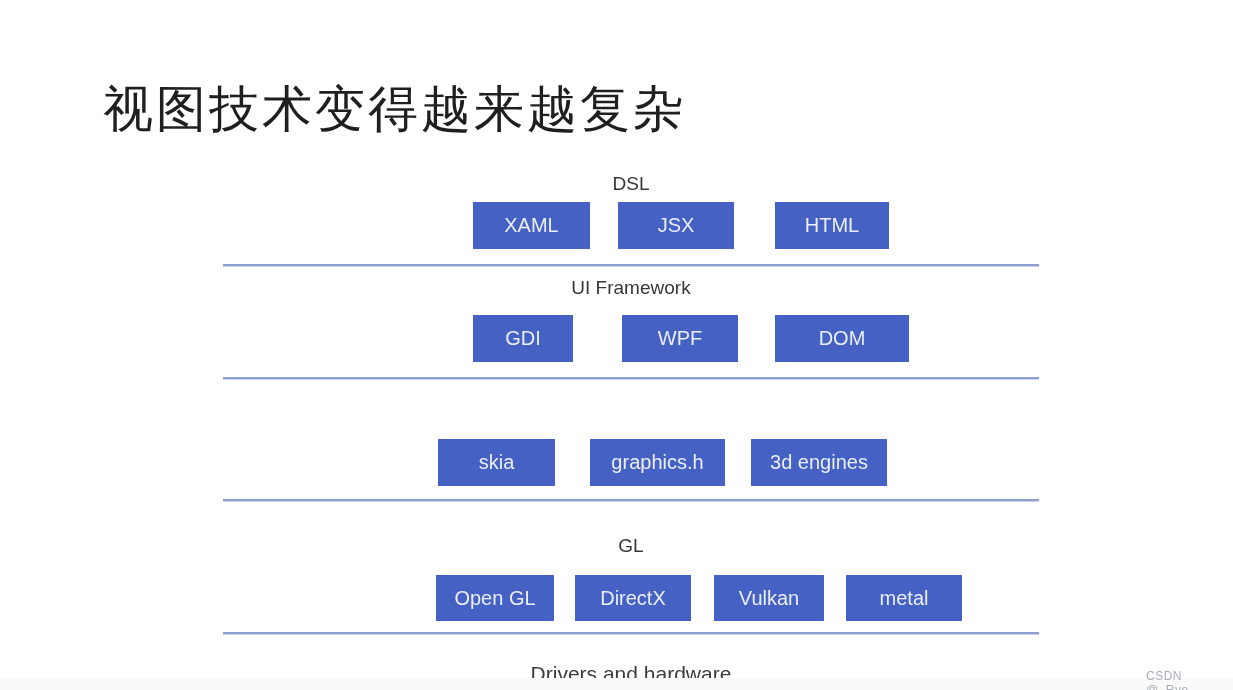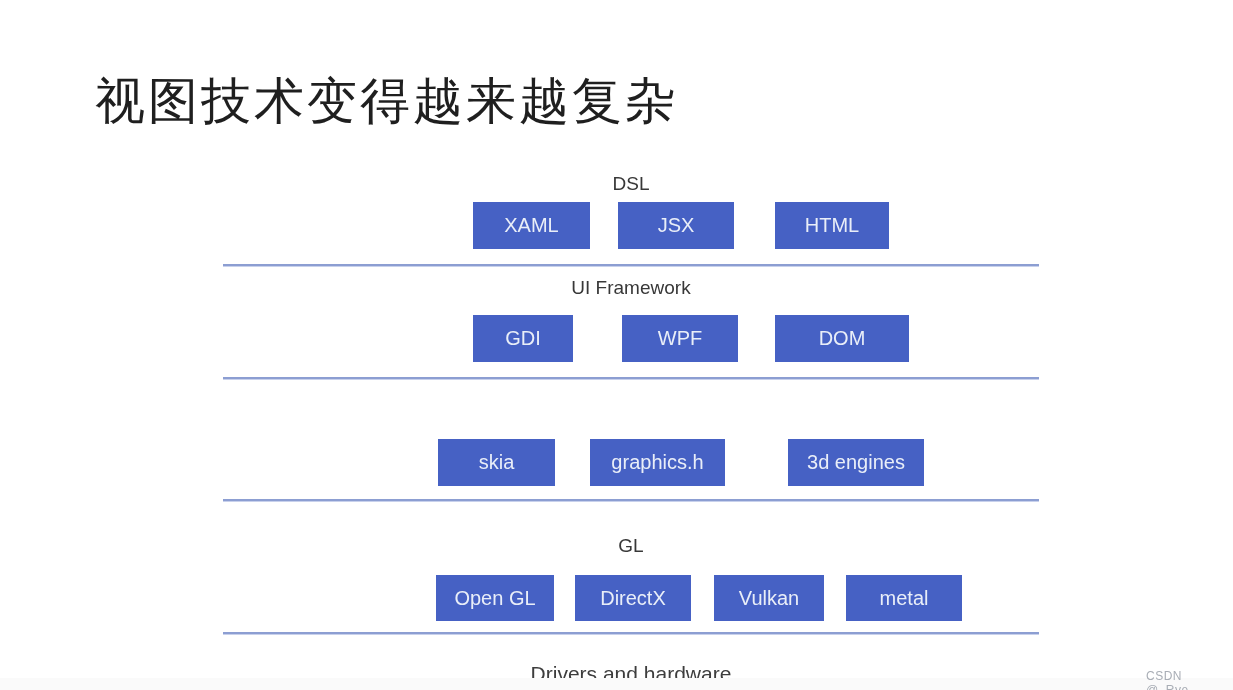--- a/index.html
+++ b/index.html
@@ -6,21 +6,21 @@
   .slide{
     position:relative;
     width:1233px;height:690px;
     background:#ffffff;
     overflow:hidden;
     font-family:"Liberation Sans","DejaVu Sans",sans-serif;
   }
   .title{
     position:absolute;
     left:91px;top:64px;
-    margin:4px;
+    margin:12px;
     font-size:50px;
     font-weight:400;
     letter-spacing:3px;
     color:#1f1f1f;
     font-family:"Liberation Sans","DejaVu Sans",sans-serif;
   }
   .sec-label{
     position:absolute;
     left:223px;width:816px;
     text-align:center;
@@ -80,21 +80,21 @@
   <div class="hline" style="top:264px"></div>
 
   <div class="sec-label" style="top:277px">UI Framework</div>
   <div class="box" style="left:429px;top:315px;width:100px">GDI</div>
   <div class="box" style="left:578px;top:315px;width:116px">WPF</div>
   <div class="box" style="left:731px;top:315px;width:134px">DOM</div>
   <div class="hline" style="top:377px"></div>
 
   <div class="box" style="left:394px;top:439px;width:117px">skia</div>
   <div class="box" style="left:546px;top:439px;width:135px">graphics.h</div>
-  <div class="box" style="left:744px;top:439px;width:136px">3d engines</div>
+  <div class="box" style="left:707px;top:439px;width:136px">3d engines</div>
   <div class="hline" style="top:499px"></div>
 
   <div class="sec-label" style="top:535px">GL</div>
   <div class="box" style="left:392px;top:575px;width:118px;height:46px">Open GL</div>
   <div class="box" style="left:531px;top:575px;width:116px;height:46px">DirectX</div>
   <div class="box" style="left:670px;top:575px;width:110px;height:46px">Vulkan</div>
   <div class="box" style="left:802px;top:575px;width:116px;height:46px">metal</div>
   <div class="hline" style="top:632px"></div>
 
   <div class="bottom-label">Drivers and hardware</div>

